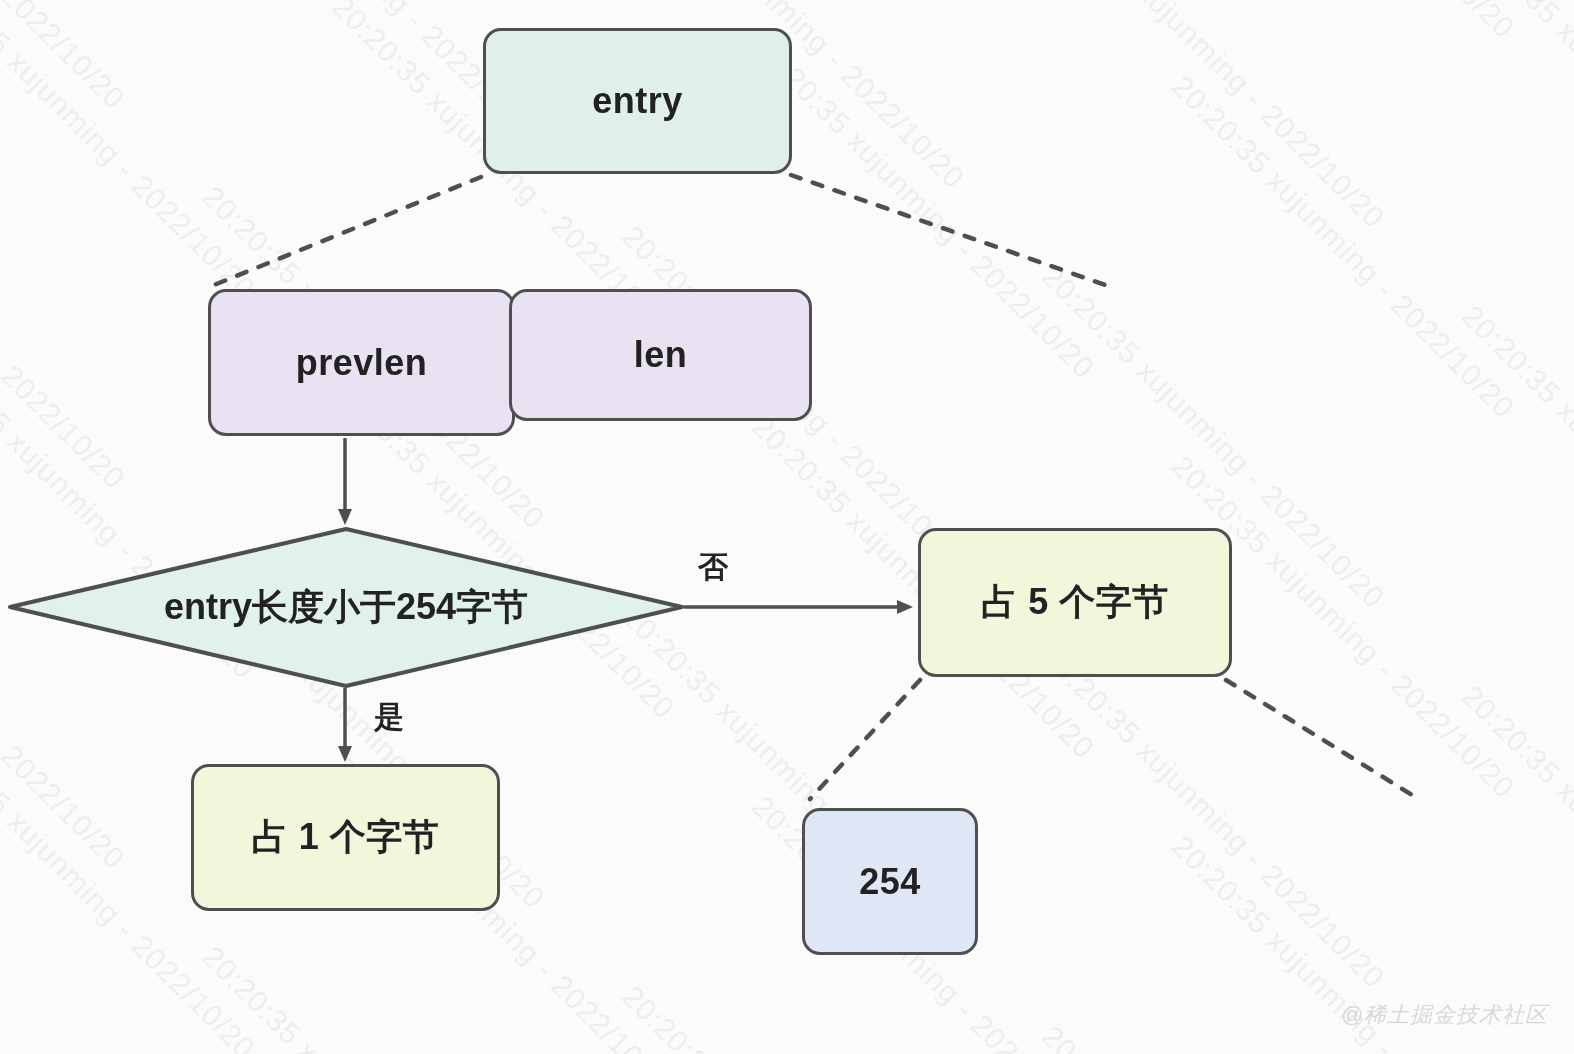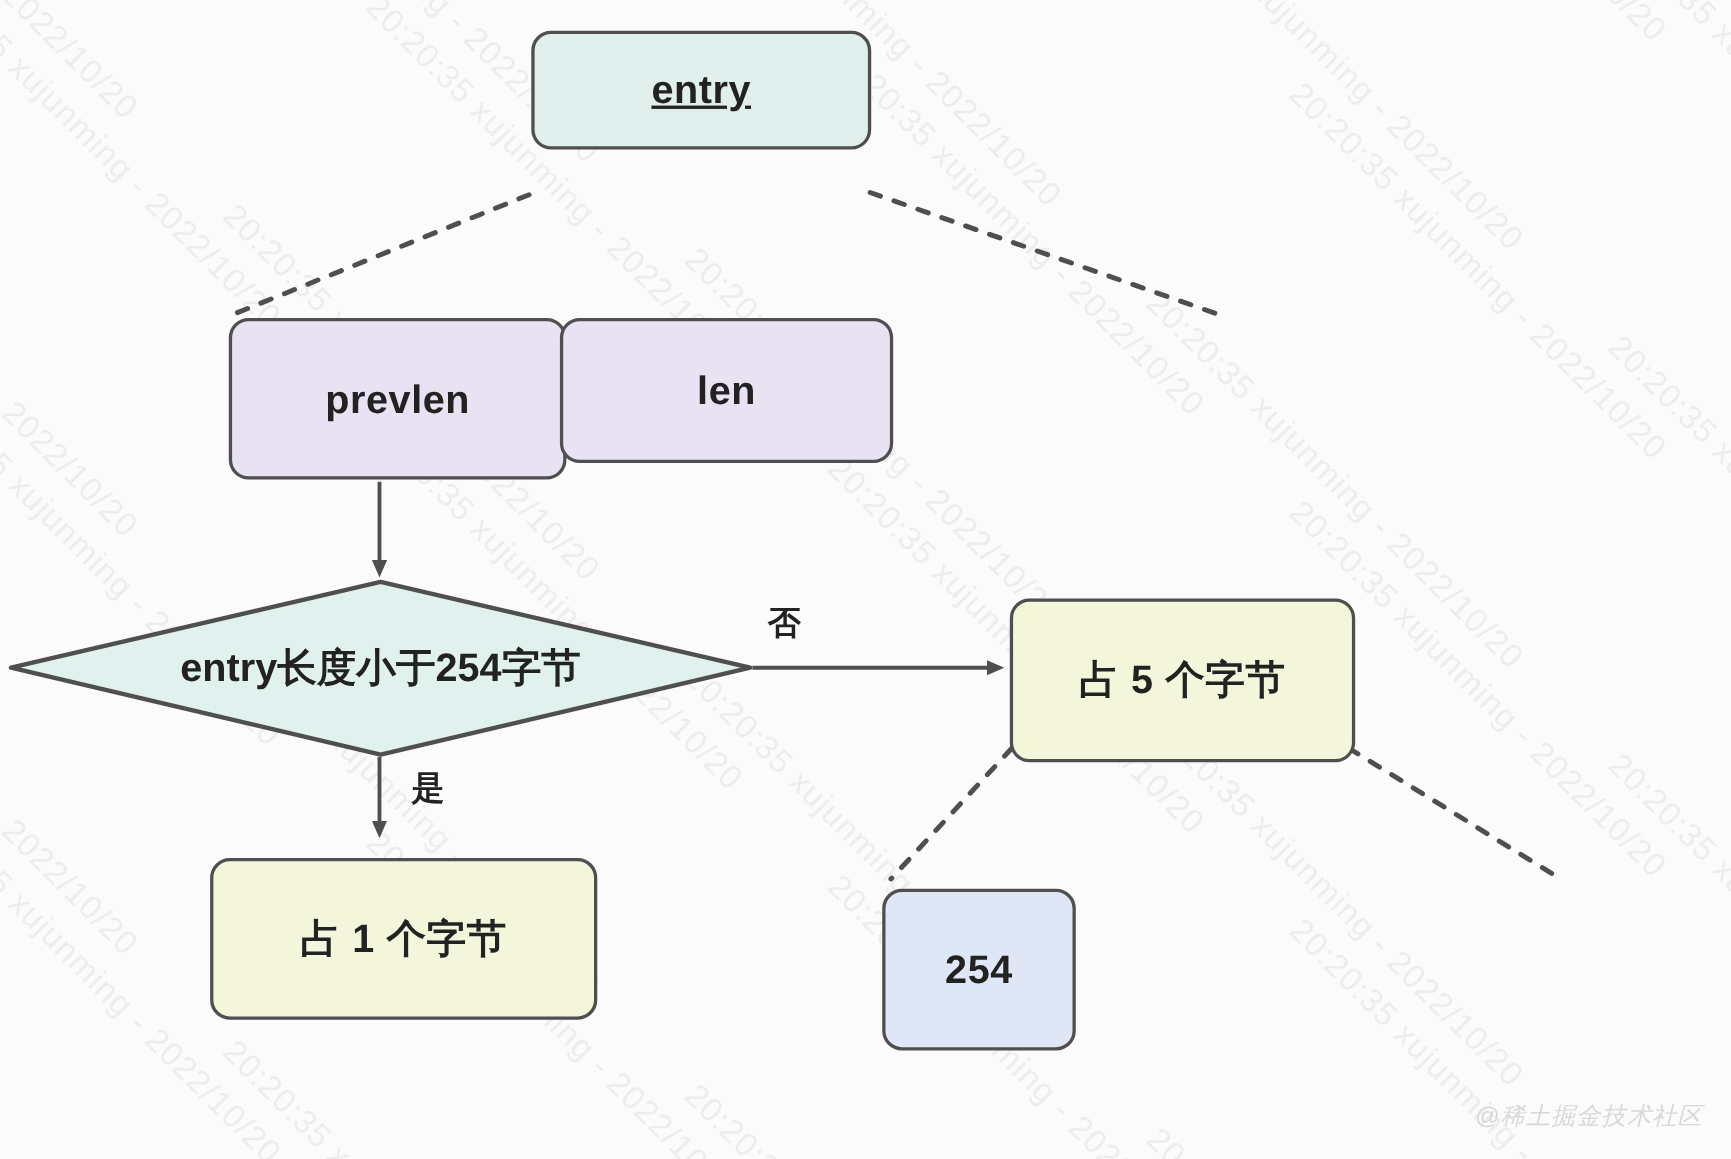--- a/index.html
+++ b/index.html
@@ -51,21 +51,21 @@
     display: flex;
     align-items: center;
     justify-content: center;
     font-size: 36px;
     font-weight: bold;
     color: var(--c-text, #222);
     letter-spacing: 0.5px;
   }
   .fill-entry    { background: var(--c-entry-fill, #e1efec); }
   .fill-field    { background: var(--c-field-fill, #e9e2f3); }
-  .fill-byte     { background: var(--c-byte-fill, #f4f6dc); margin-top: 16px; }
+  .fill-byte     { background: var(--c-byte-fill, #f4f6dc); }
   .fill-split    { background: var(--c-split-fill, #dfe6f6); }
 
   .diamond-label {
     position: absolute;
     left: 46px; top: 577px;
     width: 600px; height: 60px;
     display: flex; align-items: center; justify-content: center;
     font-size: 36px; font-weight: bold; color: var(--c-text, #222);
   }
 
@@ -127,41 +127,41 @@
     <line class="solid-line" x1="345" y1="438" x2="345" y2="511" marker-end="url(#arrow)"></line>
     <line class="solid-line" x1="684" y1="607" x2="899" y2="607" marker-end="url(#arrow)"></line>
     <line class="solid-line" x1="345" y1="688" x2="345" y2="748" marker-end="url(#arrow)"></line>
 
     <line class="dashed-line" x1="920" y1="680" x2="810" y2="799"></line>
     <line class="dashed-line" x1="1226" y1="680" x2="1417" y2="798"></line>
 
     <polygon class="diamond-shape" points="346,529 682,607 346,686 10,607"></polygon>
   </svg>
 
-  <div class="box fill-entry" style="left:483px; top:28px; width:309px; height:108px;text-decoration:underline;">
+  <div class="box fill-entry" style="left:483px; top:28px; width:309px; height:146px;">
     <span>entry</span>
   </div>
 
   <div class="box fill-field" style="left:208px; top:289px; width:307px; height:147px;">
     <span>prevlen</span>
   </div>
   <div class="box fill-field" style="left:509px; top:289px; width:303px; height:132px;">
     <span>len</span>
   </div>
 
   <div class="diamond-label">entry长度小于254字节</div>
 
   <div class="edge-label edge-label-no">否</div>
   <div class="edge-label edge-label-yes">是</div>
 
   <div class="box fill-byte" style="left:918px; top:528px; width:314px; height:149px;">
     <span>占 5 个字节</span>
   </div>
 
-  <div class="box fill-byte" style="left:191px; top:764px; width:352px; height:147px;">
+  <div class="box fill-byte" style="left:191px; top:764px; width:309px; height:147px;">
     <span>占 1 个字节</span>
   </div>
 
   <div class="box fill-split" style="left:802px; top:808px; width:176px; height:147px;">
     <span>254</span>
   </div>
 
   <div class="credit">@稀土掘金技术社区</div>
 
 </div>

